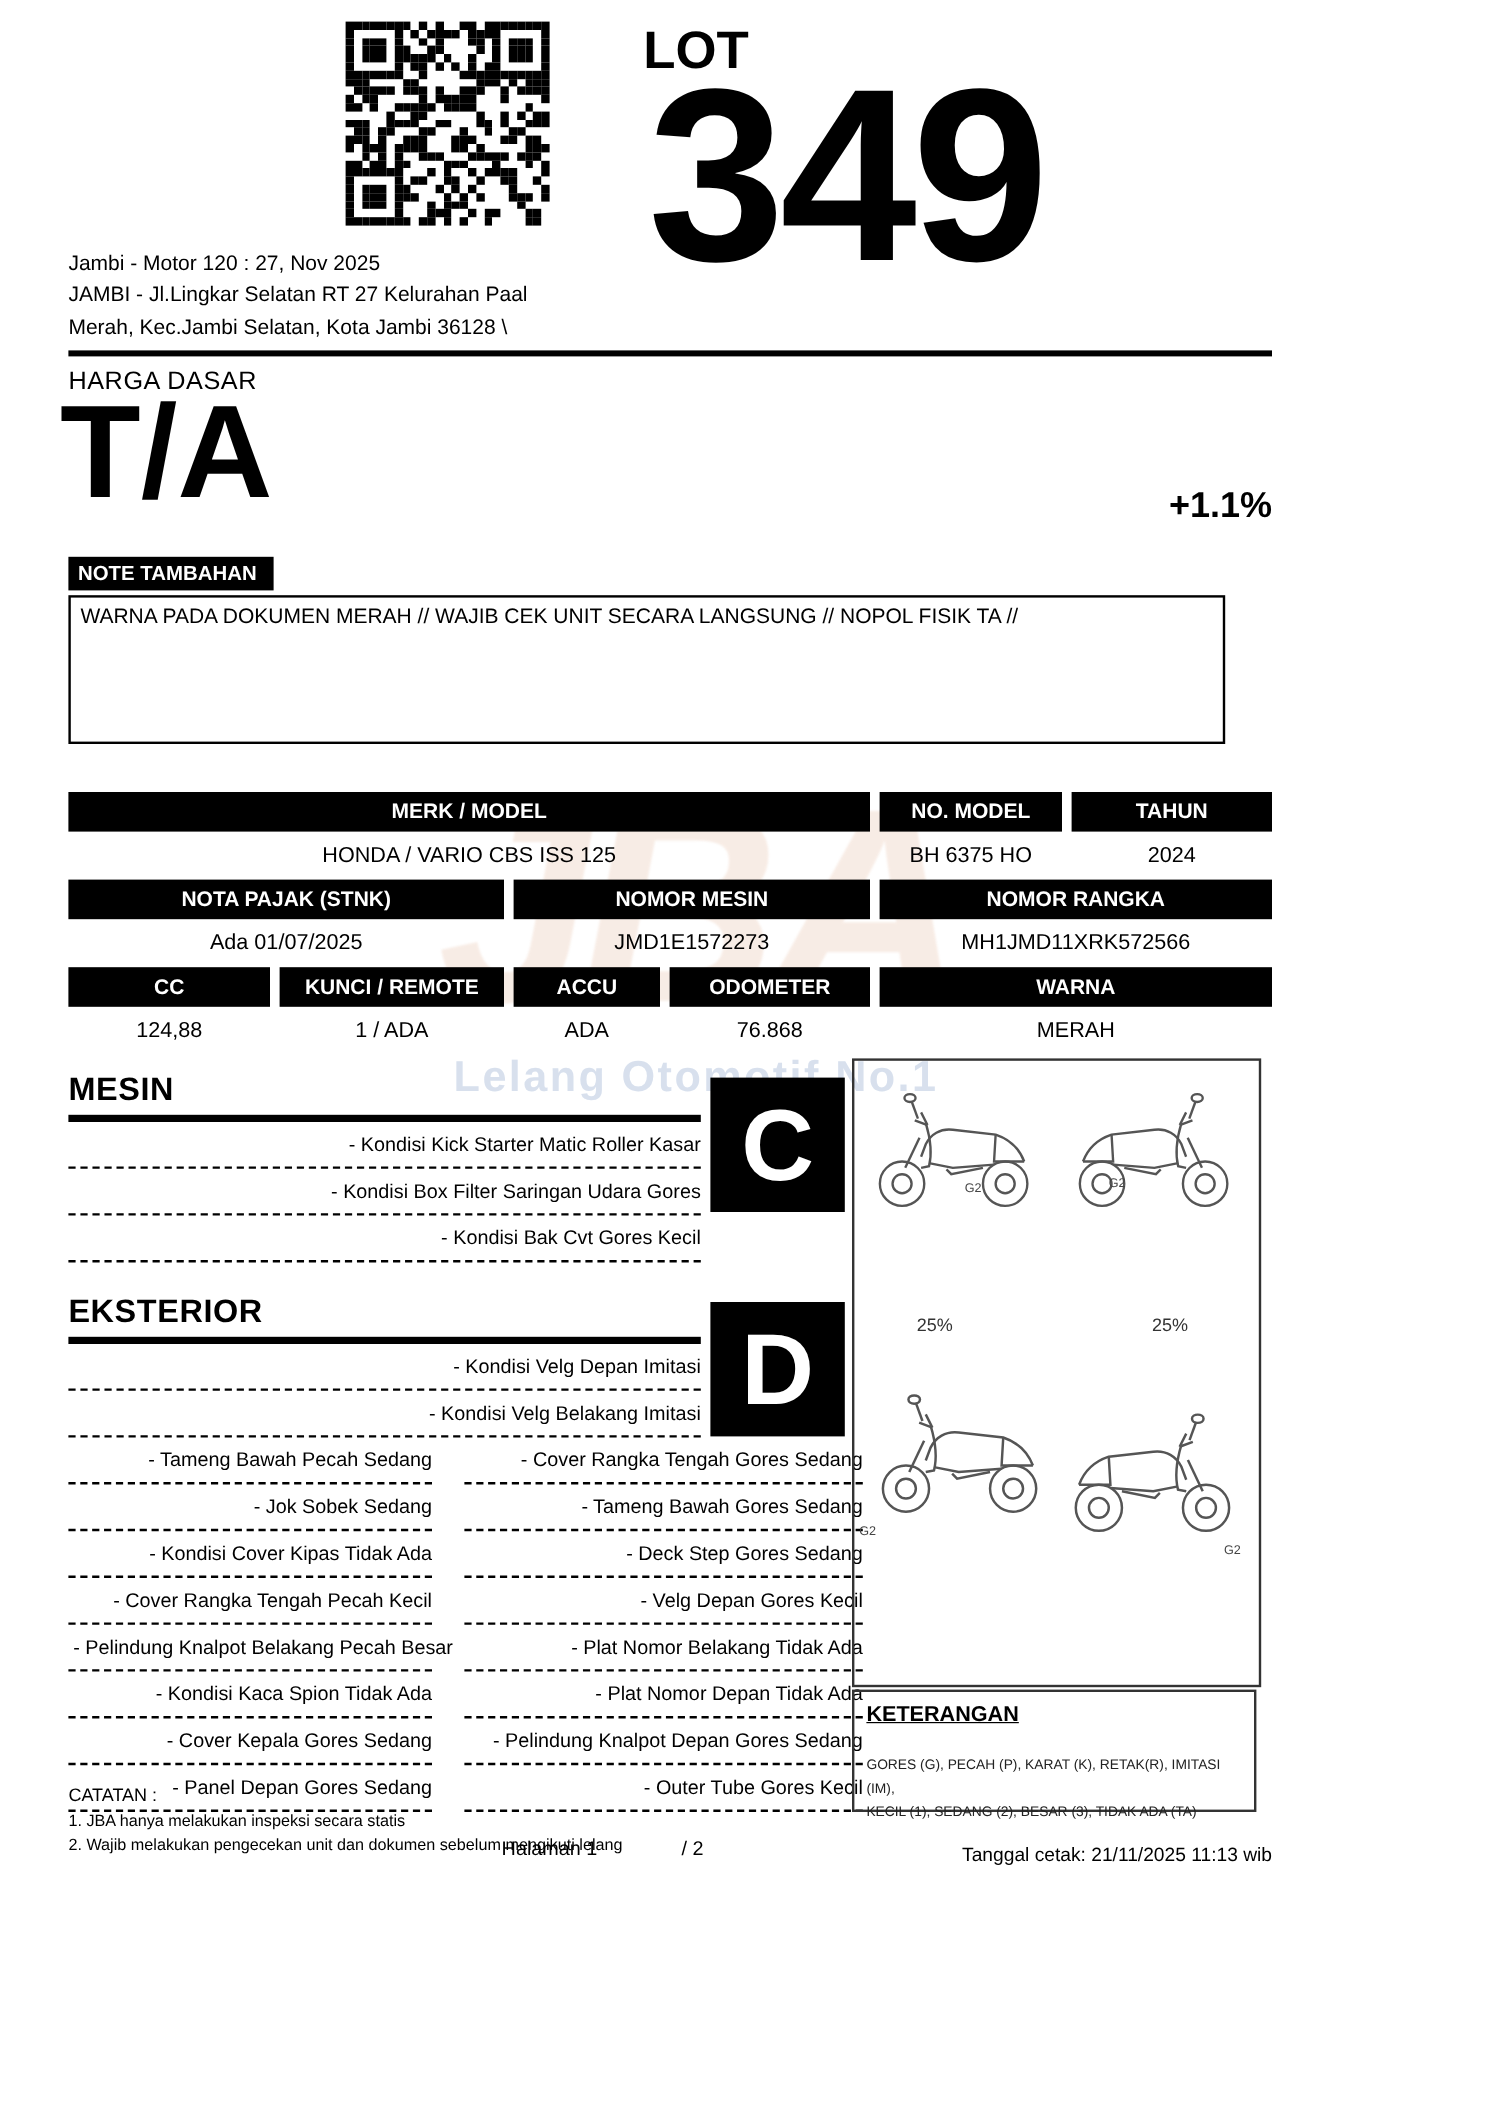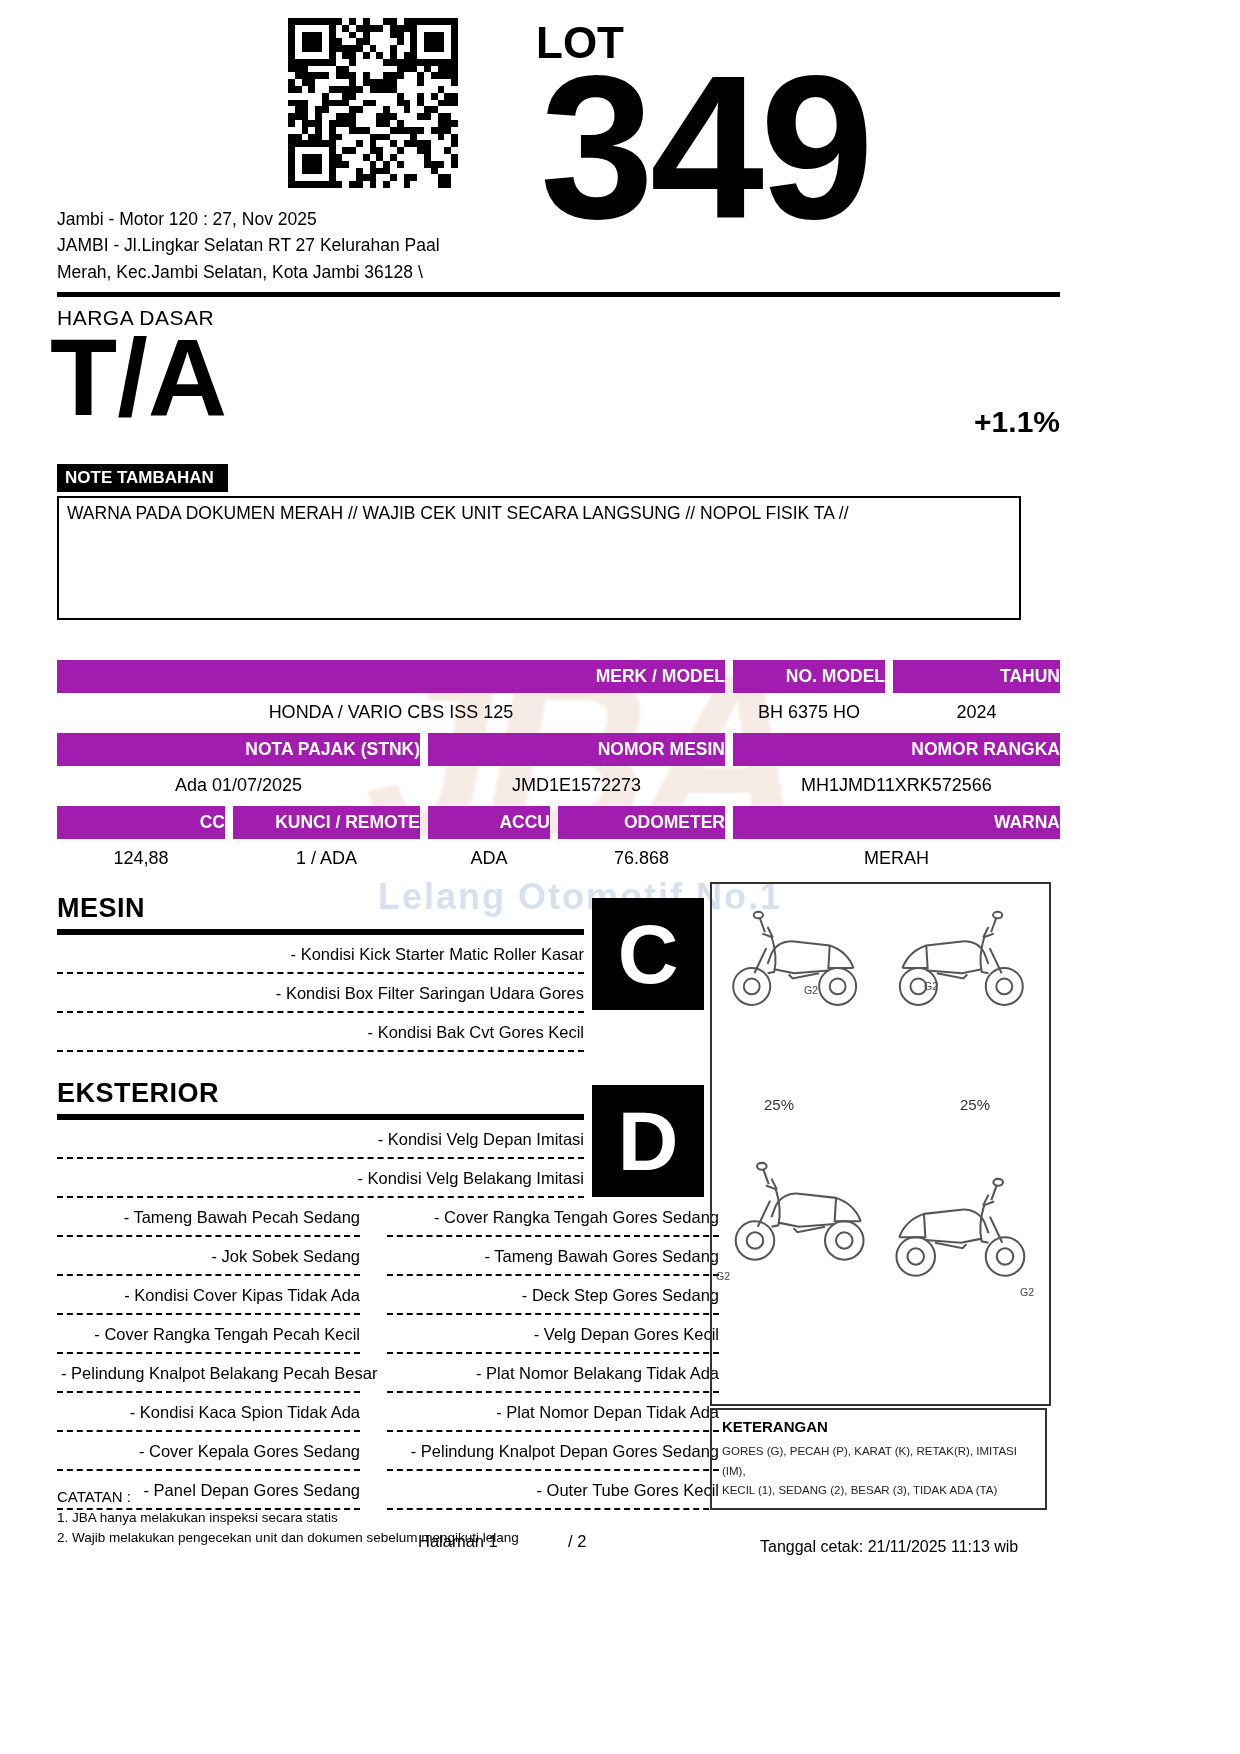--- a/index.html
+++ b/index.html
@@ -30,21 +30,21 @@
             padding:4px 14px 4px 8px;}
   .note-box{left:57px;top:496px;width:944px;height:110px;border:2px solid #000;
             padding:5px 8px;font-size:17.5px;}
 
   
   .spec-table{left:57px;top:660px;width:1003px;}
   .spec-row{display:grid;column-gap:8px;}
   .cols-a{grid-template-columns:668px 152px 167px;}
   .cols-b{grid-template-columns:363px 297px 327px;}
   .cols-c{grid-template-columns:168px 187px 122px 167px 327px;}
-  .hdr-cell{background:#a21caf;color:#fff;font-weight:bold;text-align:right;
+  .hdr-cell{background:#000000;color:#fff;font-weight:bold;text-align:center;
             font-size:17.5px;padding:6px 0;}
   .val-cell{text-align:center;font-size:18px;padding:9px 0 10px;}
 
   
   .sec-title{font-size:27px;font-weight:bold;letter-spacing:.5px;}
   .sec-bar{height:6px;background:#000;margin-top:5px;}
   ul.cond{margin:0;padding:0;list-style:none;text-align:right;}
   ul.cond li{border-bottom:2px dashed #000;padding:10px 0 8px 4px;font-size:16.5px;white-space:nowrap;}
   .mesin-block{left:57px;top:893px;width:527px;}
   .eks-block{left:57px;top:1078px;width:651px;}
@@ -52,34 +52,34 @@
   .two-col{display:grid;grid-template-columns:303px 332px;column-gap:27px;}
   .grade{background:#000;color:#fff;width:112px;height:112px;display:flex;
          align-items:center;justify-content:center;font-size:84px;font-weight:bold;}
   .grade-c{left:592px;top:898px;}
   .grade-d{left:592px;top:1085px;}
 
   
   .diagram-box{left:710px;top:882px;width:337px;height:520px;border:2px solid #333;}
   .keterangan-box{left:710px;top:1408px;width:337px;height:102px;border:2px solid #333;
                   padding:8px 10px;box-sizing:border-box;}
-  .ket-title{font-size:15px;font-weight:bold;margin-bottom:7px;}
+  .ket-title{font-size:18px;font-weight:bold;margin-bottom:23px;text-decoration:underline;}
   .ket-line{font-size:11.5px;line-height:1.7;color:#222;}
   .scooter{position:absolute;width:152px;height:108px;}
   .flip{transform:scaleX(-1);}
   .pct-label{position:absolute;font-size:15px;color:#333;text-align:center;}
   .g2-label{position:absolute;font-size:10.5px;color:#444;}
 
   
   .catatan{left:57px;top:1488px;width:560px;}
   .catatan-title{font-size:15px;margin-bottom:3px;}
   .catatan-item{font-size:13.5px;line-height:1.5;}
   .page-num{left:418px;top:1532px;font-size:16.5px;}
   .page-of{left:568px;top:1532px;font-size:16.5px;}
-  .print-date{left:760px;top:1538px;width:300px;font-size:16px;}
+  .print-date{left:760px;top:1538px;width:300px;text-align:right;font-size:16px;}
 </style>
 </head>
 <body>
 
 <div class="page">
 
   <div class="abs watermark">
     <div class="wm-logo">JBA</div>
     <div class="wm-text">Lelang Otomotif No.1</div>
   </div>

